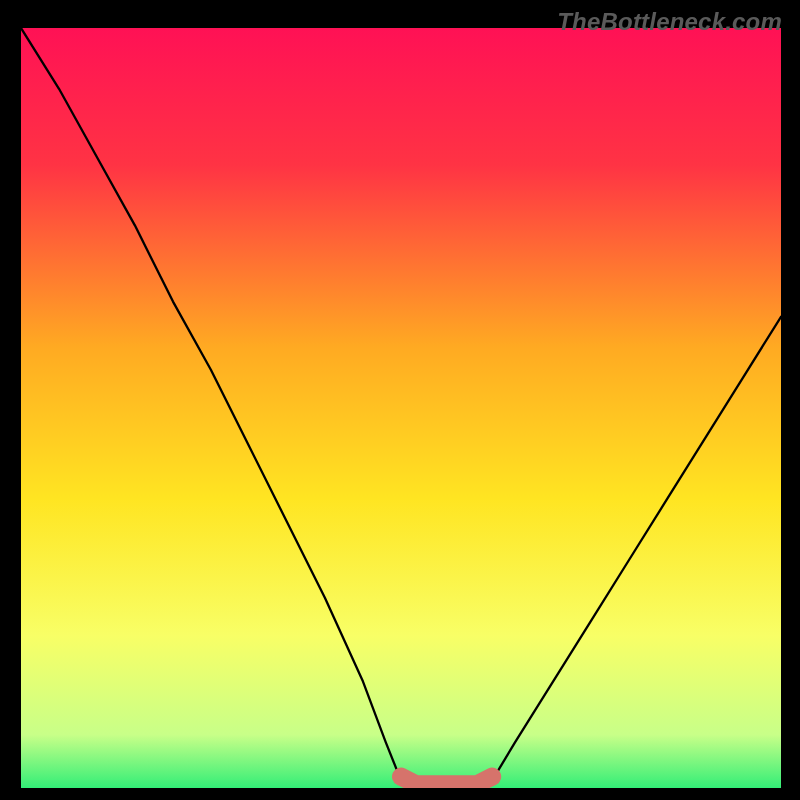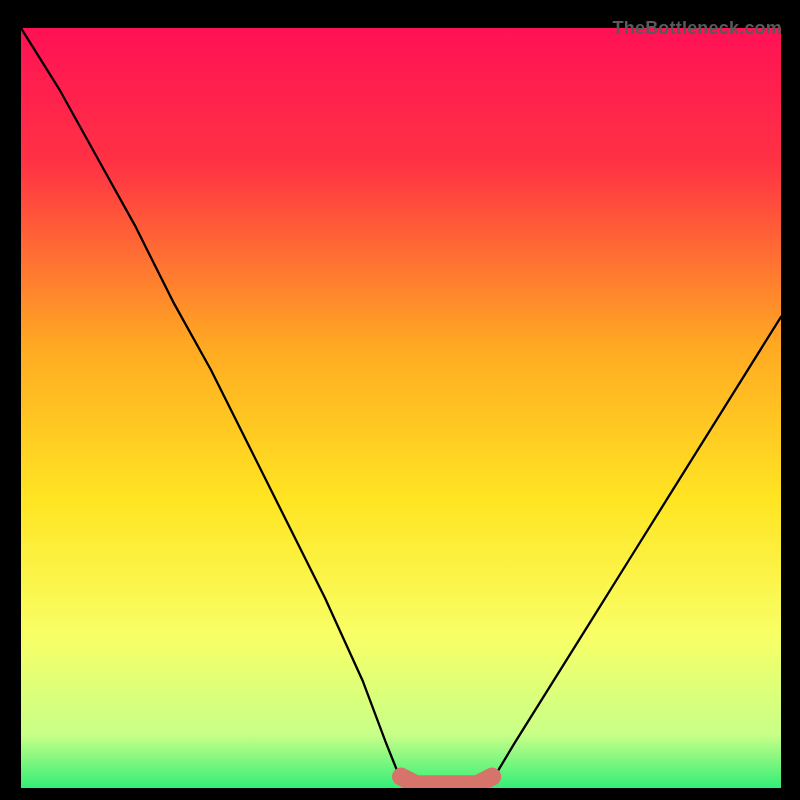--- a/index.html
+++ b/index.html
@@ -11,28 +11,29 @@
     overflow: hidden;
   }
   .frame {
     position: relative;
     width: 800px;
     height: 800px;
     background: #000000;
   }
   .watermark {
     position: absolute;
-    top: 18px;
+    top: 8px;
     right: 18px;
     font-family: Arial, Helvetica, sans-serif;
-    font-size: 18px;
+    font-size: 24px;
     font-weight: bold;
     color: #5a5a5a;
     letter-spacing: 0.2px;
     z-index: 10;
+    font-style: italic;
   }
   svg.plot {
     position: absolute;
     left: 21px;
     top: 28px;
     display: block;
   }
 </style>
 </head>
 <body>

